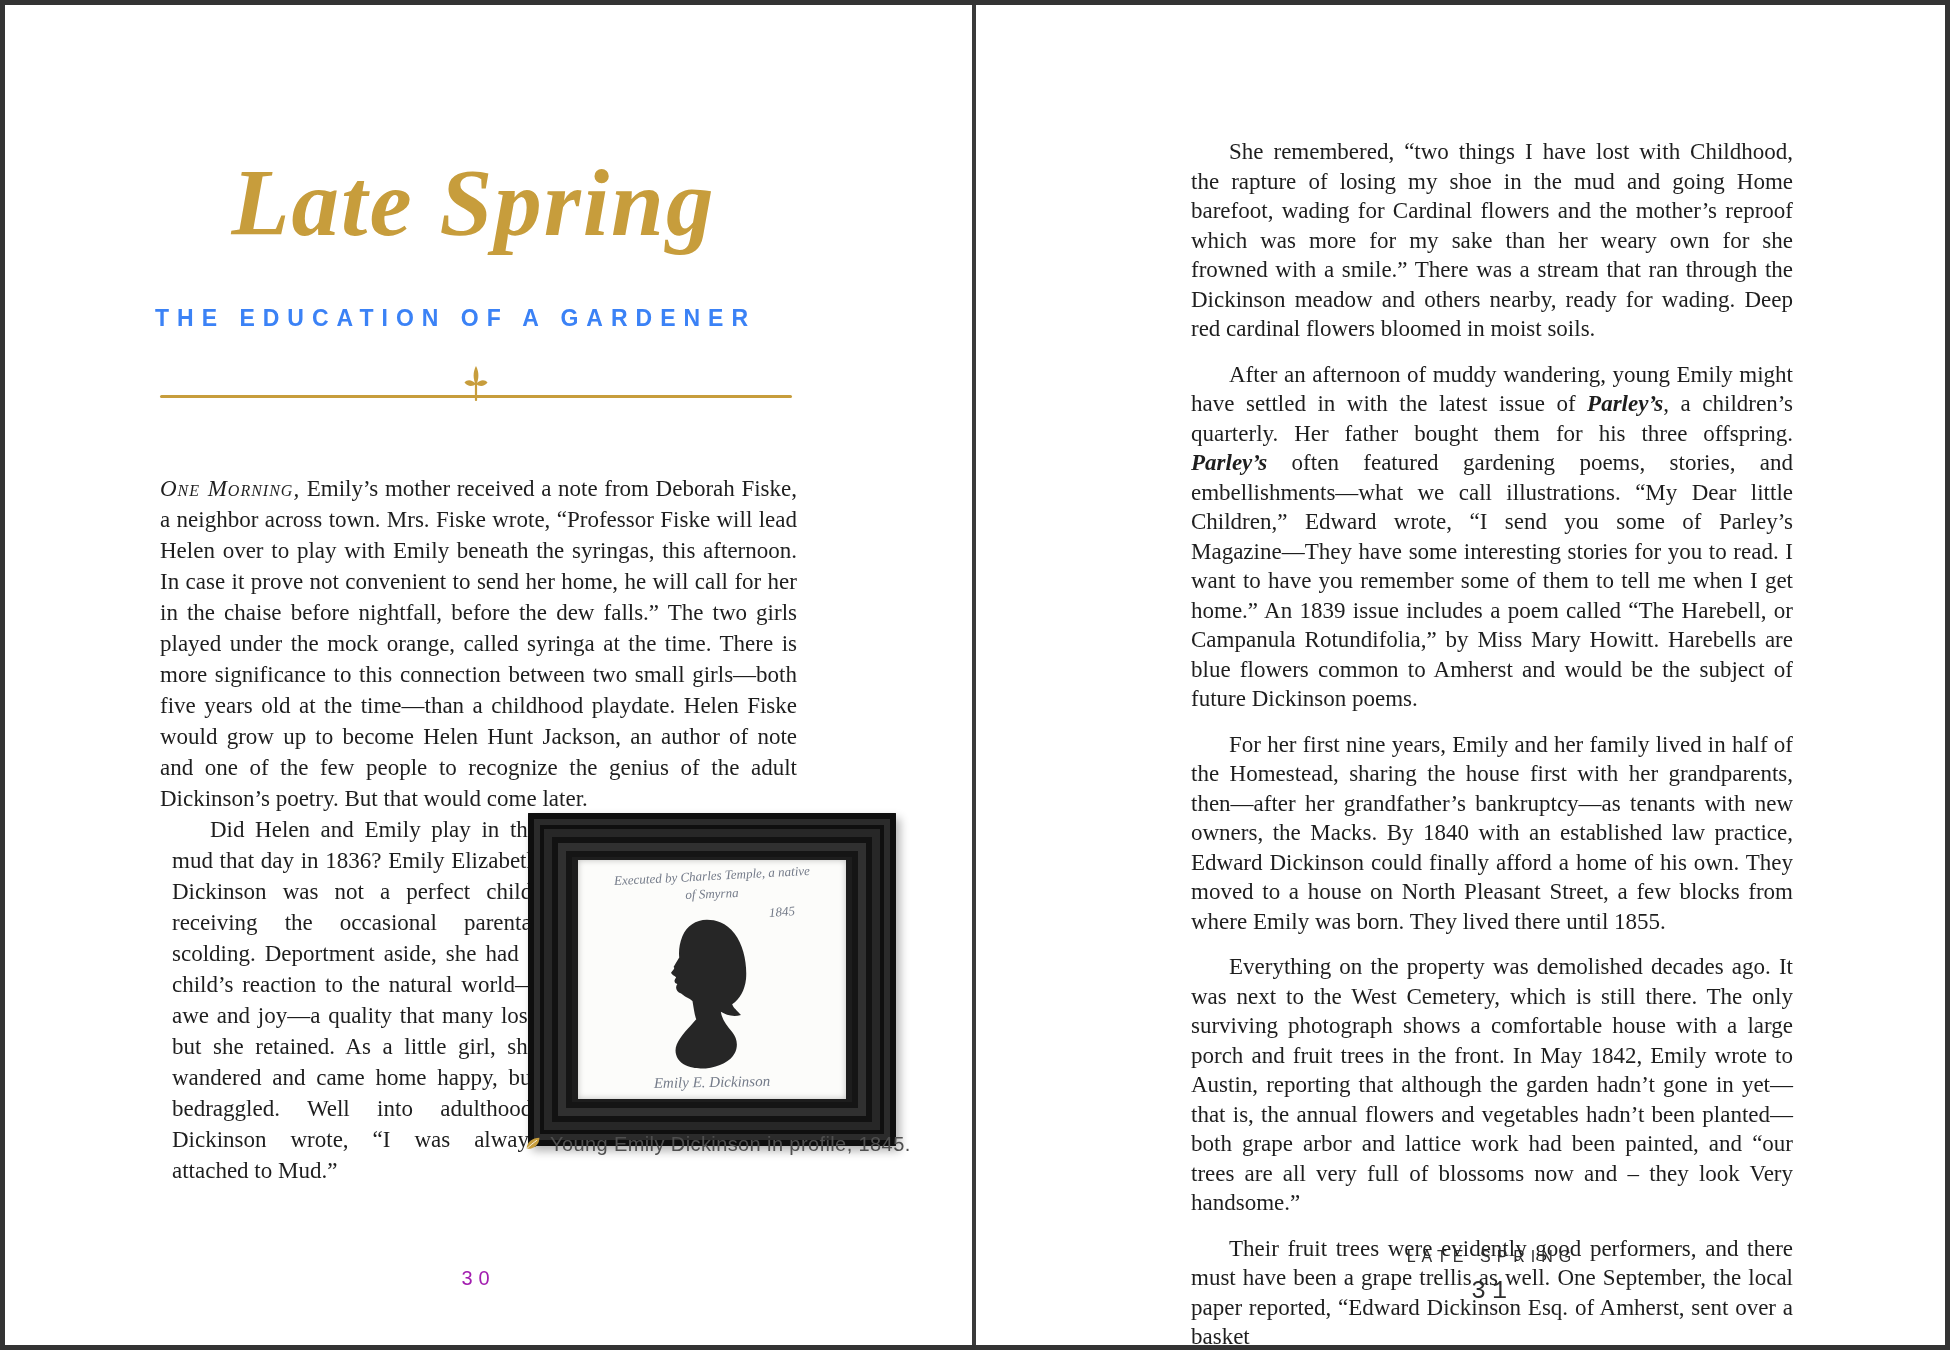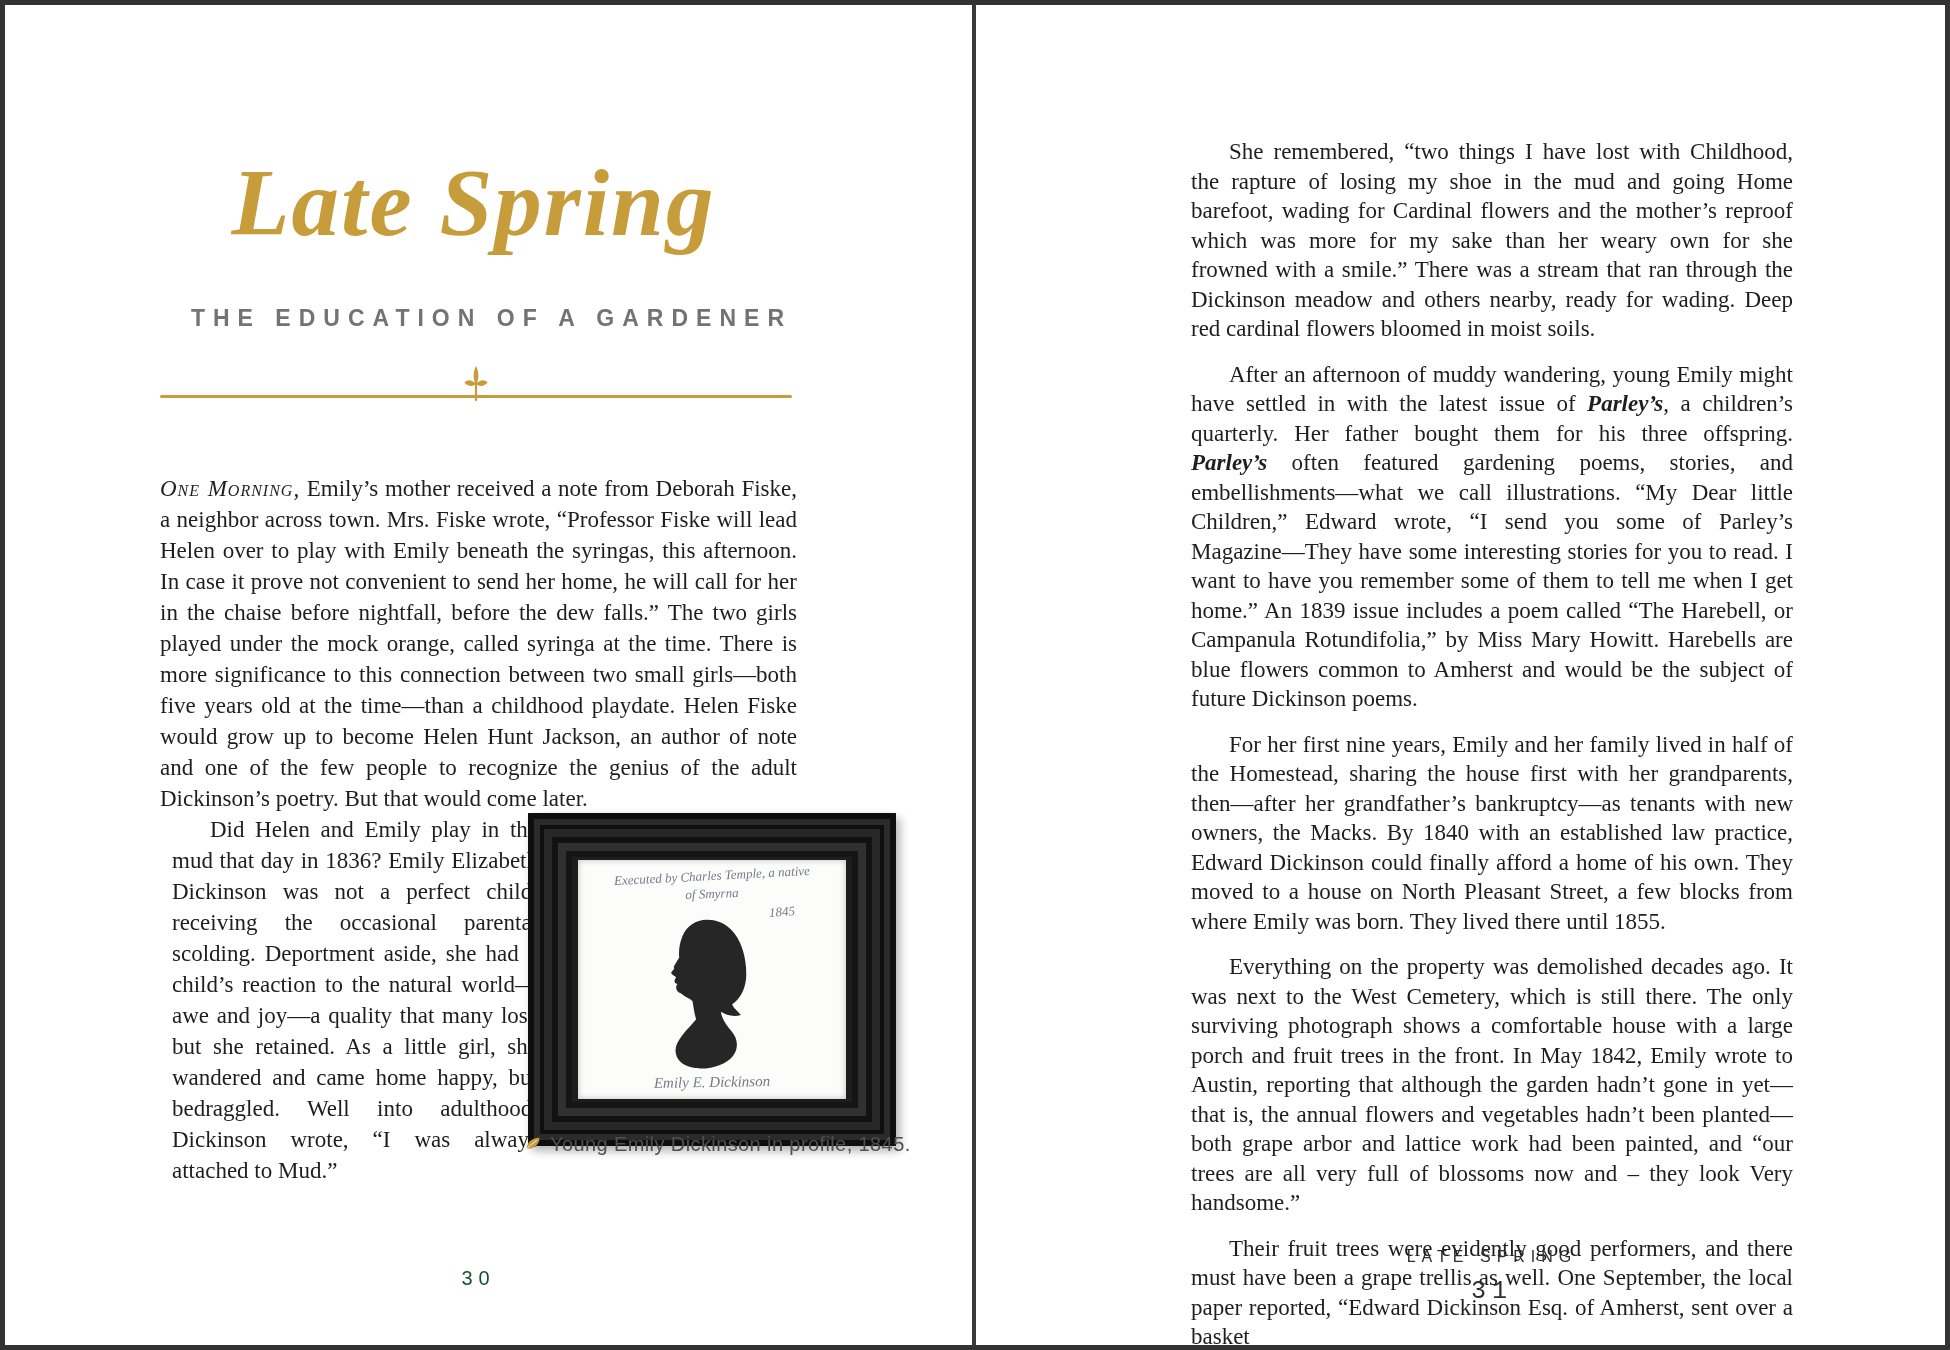--- a/index.html
+++ b/index.html
@@ -22,24 +22,24 @@
     position:absolute;left:150px;top:146px;width:637px;
     text-align:center;
     font-family:"Liberation Serif", serif;
     font-style:italic;font-weight:bold;
     font-size:95px;line-height:1.1;
     color:var(--accent-gold,#C79D3C);
     letter-spacing:2px;
   }
   .chapter-subtitle{
     position:absolute;left:150px;top:300px;width:637px;
-    text-align:right;
+    text-align:left;
     font-family:"Liberation Sans", sans-serif;
     font-weight:bold;font-size:23px;letter-spacing:8px;
-    color:#737373;white-space:nowrap;
+    color:#3b82f6;white-space:nowrap;
   }
   .divider{
     position:absolute;left:155px;top:360px;width:632px;height:40px;
   }
   .divider .rule{
     position:absolute;left:0;right:0;top:30px;height:3px;
     background:var(--accent-gold,#C79D3C);border-radius:2px;
   }
   .divider .fleuron{
     position:absolute;left:50%;top:0;transform:translateX(-50%);
@@ -95,21 +95,21 @@
     font-size:20px;color:var(--caption-gray,#4f4f4f);
     letter-spacing:0.4px;
   }
   .caption-row .leaf{
     display:inline-block;width:17px;height:17px;vertical-align:-2px;
     color:var(--accent-gold,#C79D3C);margin-right:8px;
   }
   .pagenum-left{
     position:absolute;left:155px;top:1262px;width:637px;text-align:center;
     font-family:"Liberation Sans", sans-serif;
-    font-size:20px;letter-spacing:6px;color:#14532d;
+    font-size:20px;letter-spacing:6px;color:#a21caf;
   }
   
   .right-body{
     position:absolute;left:1170px;top:116px;width:634px;
     font-size:23px;line-height:29.5px;text-align:justify;
   }
   .right-body p{margin:16px;text-indent:38px;}
   .right-footer{
     position:absolute;left:1170px;top:1243px;width:634px;text-align:center;
     font-family:"Liberation Sans", sans-serif;

